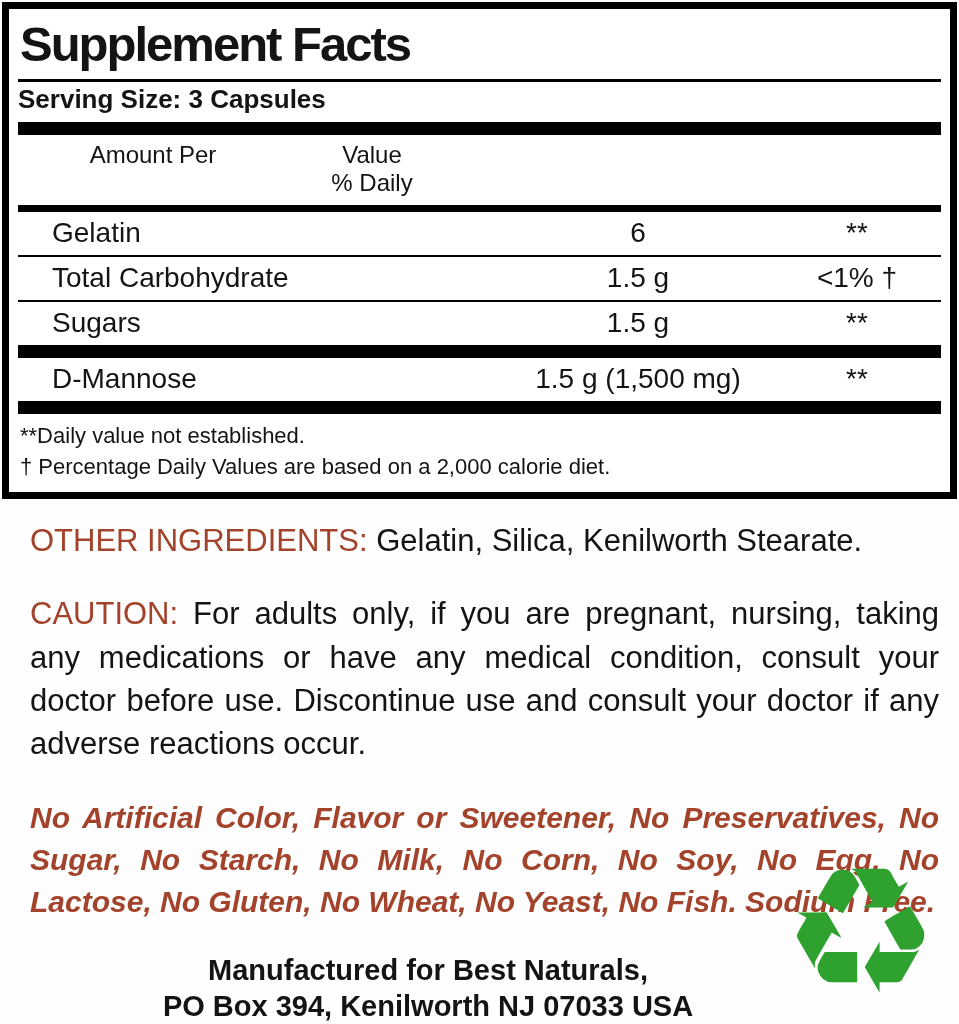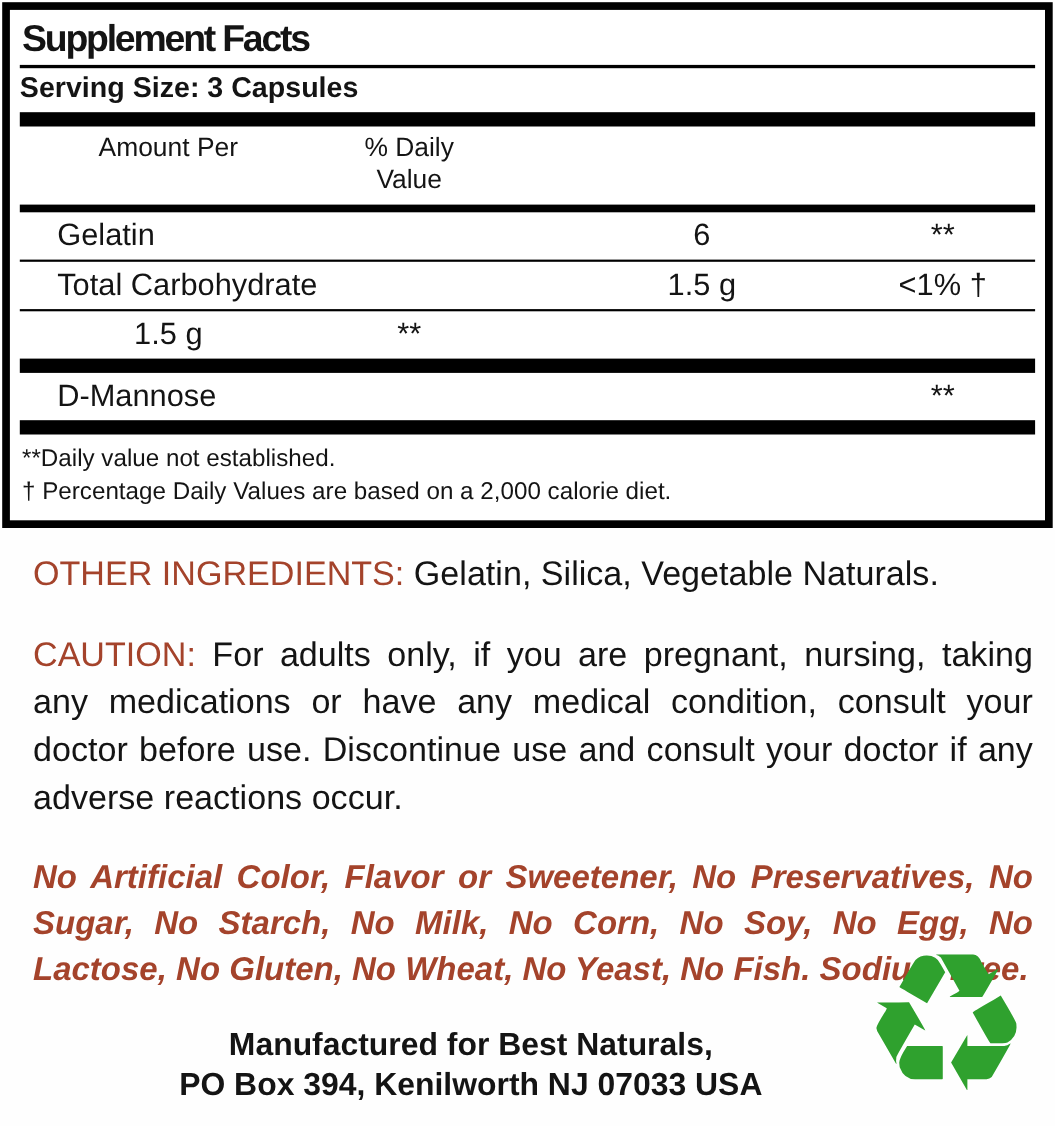--- a/index.html
+++ b/index.html
@@ -15,21 +15,21 @@
     font-family:"Liberation Sans","DejaVu Sans",sans-serif;
     position:relative;
   }
   
   .facts{
     margin:2px;border:7px solid #000;background:#fff;
     box-sizing:border-box;width:955px;
   }
   .facts-inner{padding:0 9px;}
   .title{
-    font-size:34px;font-weight:bold;letter-spacing:-2px;
+    font-size:49px;font-weight:bold;letter-spacing:-2px;
     line-height:1.3;padding:4px 0 2px 2px;
     border-bottom:3px solid #000;
   }
   .serving-row{
     display:flex;justify-content:space-between;align-items:flex-start;
     font-weight:bold;font-size:26px;padding:2px 2px 7px 0;
   }
   .bar-thick{height:13px;background:#000;}
   .bar-med{height:7px;background:#000;}
   .hair{border-top:2.5px solid #000;height:0;}
@@ -83,64 +83,66 @@
       <span>Serving Size: 3 Capsules</span>
     </div>
 
     <div class="bar-thick"></div>
 
     <div class="col-head">
       <div class="col-amount">
         <div>Amount Per</div>
       </div>
       <div class="col-dv">
+        <div>Value</div>
         <div>% Daily</div>
-        <div>Value</div>
       </div>
     </div>
 
     <div class="bar-med"></div>
 
     <div class="nrow">
       <span class="name">Gelatin</span>
       <span class="col-amount">6</span>
       <span class="col-dv">**</span>
     </div>
     <div class="hair"></div>
 
     <div class="nrow">
       <span class="name">Total Carbohydrate</span>
       <span class="col-amount">1.5 g</span>
       <span class="col-dv">&lt;1% †</span>
     </div>
     <div class="hair"></div>
 
     <div class="nrow">
+      <span class="name">Sugars</span>
       <span class="col-amount">1.5 g</span>
       <span class="col-dv">**</span>
     </div>
 
     <div class="bar-thick"></div>
 
     <div class="nrow">
       <span class="name">D-Mannose</span>
+      <span class="col-amount">1.5 g (1,500 mg)</span>
       <span class="col-dv">**</span>
     </div>
 
     <div class="bar-thick"></div>
 
     <div class="footnotes">
       <div>**Daily value not established.</div>
       <div>† Percentage Daily Values are based on a 2,000 calorie diet.</div>
     </div>
   </div>
 </div>
 
 <div class="below">
-  <p class="other"><span class="sec-label">OTHER INGREDIENTS:</span> <span>Gelatin, Silica, Vegetable Naturals.</span></p>
+  <p class="other"><span class="sec-label">OTHER INGREDIENTS:</span> <span>Gelatin, Silica, Kenilworth Stearate.</span></p>
 
   <p class="caution"><span class="sec-label">CAUTION:</span> <span>For adults only, if you are pregnant, nursing, taking any medications or have any medical condition, consult your doctor before use. Discontinue use and consult your doctor if any adverse reactions occur.</span></p>
 
   <p class="claims">No Artificial Color, Flavor or Sweetener, No Preservatives, No Sugar, No Starch, No Milk, No Corn, No Soy, No Egg, No Lactose, No Gluten, No Wheat, No Yeast, No Fish. Sodium Free.</p>
 
   <div class="mfg">
     <div>Manufactured for Best Naturals,</div>
     <div>PO Box 394, Kenilworth NJ 07033 USA</div>
 
   </div>

